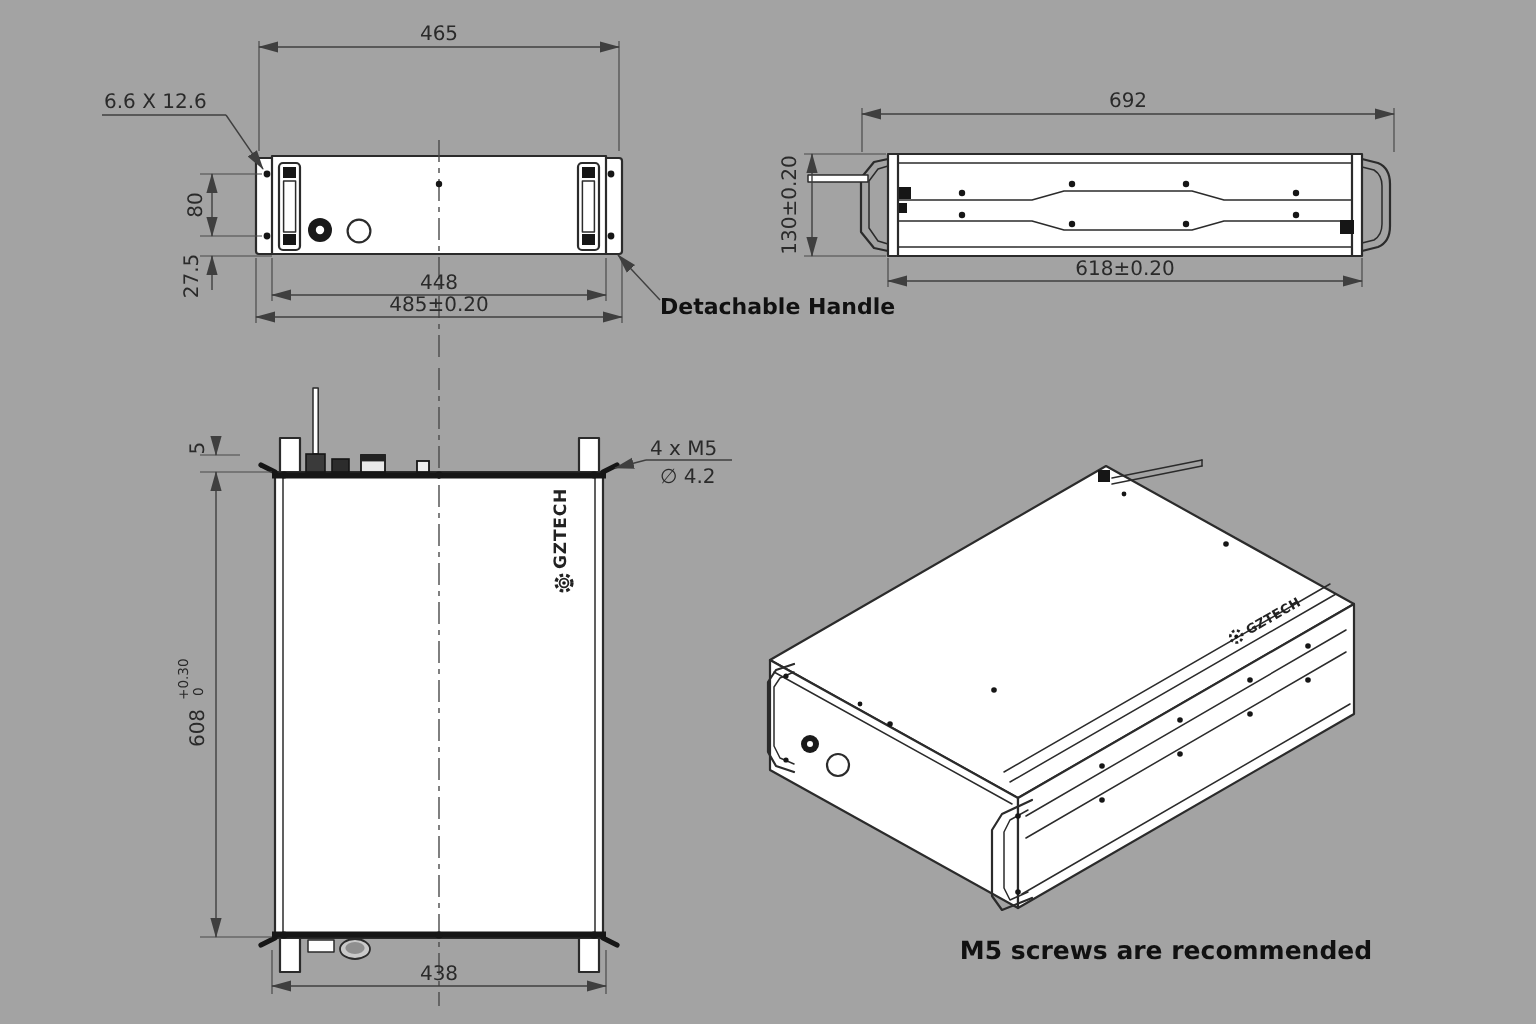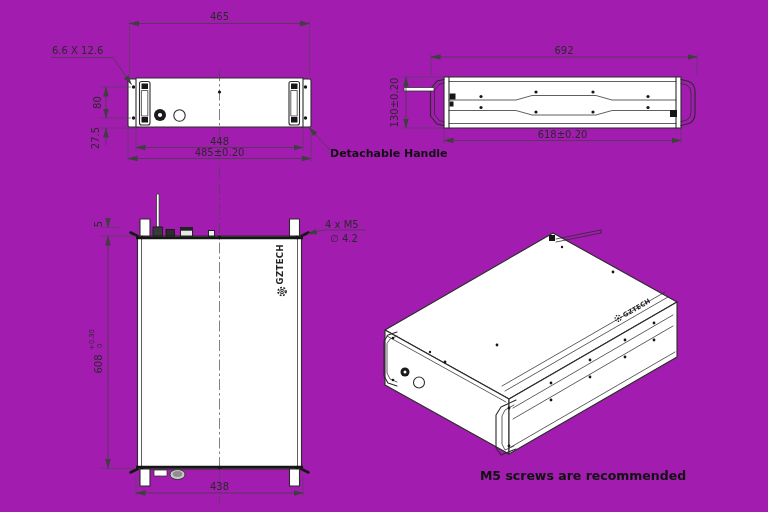--- a/index.html
+++ b/index.html
@@ -1,16 +1,16 @@
 <!DOCTYPE html>
 <html><head>
 <meta charset="utf-8">
 <style>
   html,body{margin:0;padding:0;background:#ffffff;}
-  .page{position:relative;width:768px;height:512px;background:#a21caf;overflow:hidden;
+  .page{position:relative;width:768px;height:512px;background:#a3a3a3;overflow:hidden;
         font-family:"DejaVu Sans",sans-serif;}
   svg{display:block;}
   .part{fill:none;stroke:#2b2b2b;stroke-width:1.1;stroke-linejoin:round;stroke-linecap:round;}
   .partf{fill:#ffffff;stroke:#2b2b2b;stroke-width:1.1;stroke-linejoin:round;}
   .thin{stroke-width:0.75;}
   .heavy{stroke:#161616;stroke-width:3;}
   .tab{stroke:#161616;stroke-width:2.6;stroke-linecap:round;}
   .dark{fill:#161616;stroke:none;}
   .dim{fill:none;stroke:#3f3f3f;stroke-width:0.7;}
   .ext{fill:none;stroke:#4a4a4a;stroke-width:0.6;}

